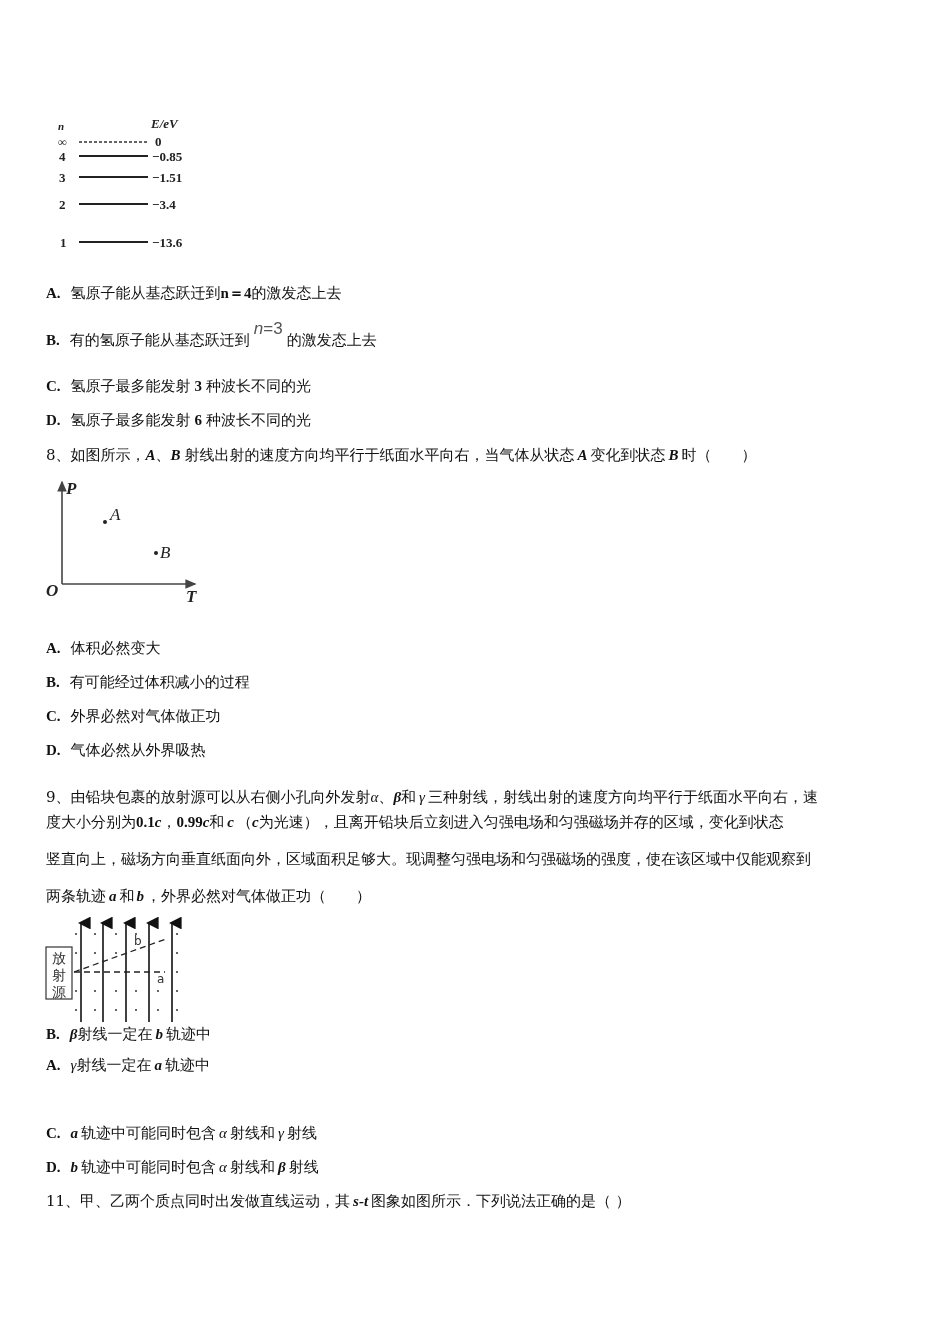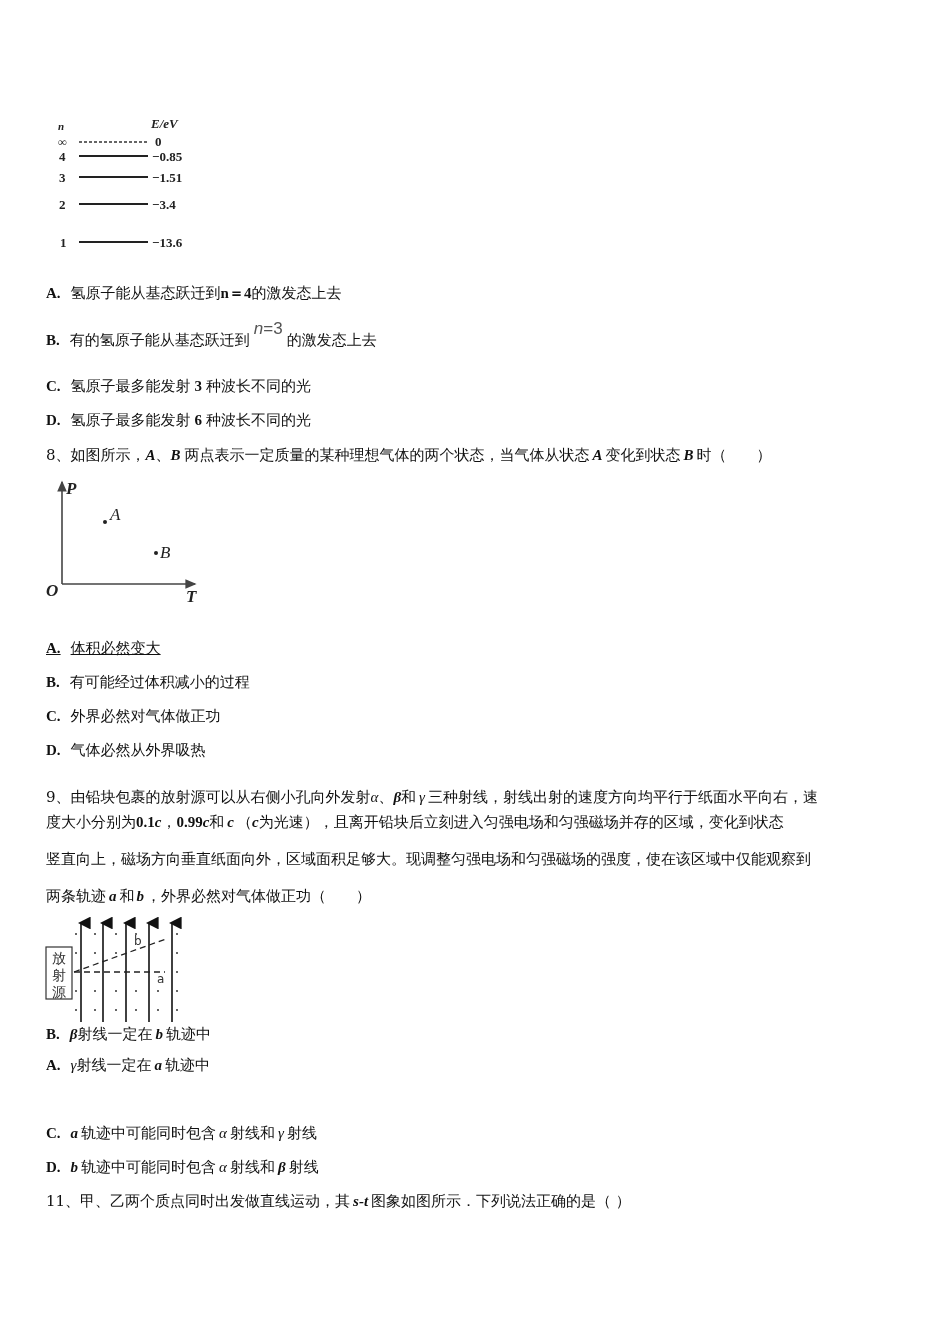--- a/index.html
+++ b/index.html
@@ -54,41 +54,41 @@
   <span class="opt-letter">B.</span><span>有的氢原子能从基态跃迁到</span><span class="sup-eq"><span>n</span><span class="upright">=3</span></span><span>的激发态上去</span>
 </div>
 <div class="line" style="top:378px;">
   <span class="opt-letter">C.</span><span>氢原子最多能发射</span><span class="b" style="margin:0 4px;">3</span><span>种波长不同的光</span>
 </div>
 <div class="line" style="top:412px;">
   <span class="opt-letter">D.</span><span>氢原子最多能发射</span><span class="b" style="margin:0 4px;">6</span><span>种波长不同的光</span>
 </div>
 
 <div class="line" style="top:447px;">
-  <span>8、如图所示，</span><span class="bi">A</span><span>、</span><span class="bi">B</span><span style="margin-left:4px;">两点表示一定质量的某种理想气体的两个状态，当气体从状态</span><span class="bi" style="margin:0 3px;">A</span><span>变化到状态</span><span class="bi" style="margin:0 3px;">B</span><span>时（　　）</span>
+  <span>8、如图所示，</span><span class="bi">A</span><span>、</span><span class="bi">B</span><span style="margin-left:4px;">射线出射的速度方向均平行于纸面水平向右，当气体从状态</span><span class="bi" style="margin:0 3px;">A</span><span>变化到状态</span><span class="bi" style="margin:0 3px;">B</span><span>时（　　）</span>
 </div>
 
 <svg style="left:0;top:0;" width="950" height="620">
   <defs>
     <marker id="arr" markerWidth="8" markerHeight="8" refX="6" refY="3" orient="auto">
       <path d="M0,0 L7,3 L0,6 Z" fill="#444"></path>
     </marker>
   </defs>
   <line x1="62" y1="584" x2="62" y2="482" stroke="#444" stroke-width="1.6" marker-end="url(#arr)"></line>
   <line x1="62" y1="584" x2="195" y2="584" stroke="#444" stroke-width="1.6" marker-end="url(#arr)"></line>
   <text class="svgtxt" x="66" y="494" font-size="17" font-style="italic" font-weight="bold" fill="#222">P</text>
   <text class="svgtxt" x="186" y="602" font-size="17" font-style="italic" font-weight="bold" fill="#222">T</text>
   <text class="svgtxt" x="46" y="596" font-size="17" font-style="italic" font-weight="bold" fill="#222">O</text>
   <circle cx="105" cy="522" r="2" fill="#222"></circle>
   <text class="svgtxt" x="110" y="520" font-size="17" font-style="italic" fill="#222">A</text>
   <circle cx="156" cy="553" r="2" fill="#222"></circle>
   <text class="svgtxt" x="160" y="558" font-size="17" font-style="italic" fill="#222">B</text>
 </svg>
 
-<div class="line" style="top:640px;text-decoration:underline;">
+<div class="line" style="top:640px;">
   <span class="opt-letter">A.</span><span>体积必然变大</span>
 </div>
 <div class="line" style="top:674px;">
   <span class="opt-letter">B.</span><span>有可能经过体积减小的过程</span>
 </div>
 <div class="line" style="top:708px;">
   <span class="opt-letter">C.</span><span>外界必然对气体做正功</span>
 </div>
 <div class="line" style="top:742px;">
   <span class="opt-letter">D.</span><span>气体必然从外界吸热</span>

